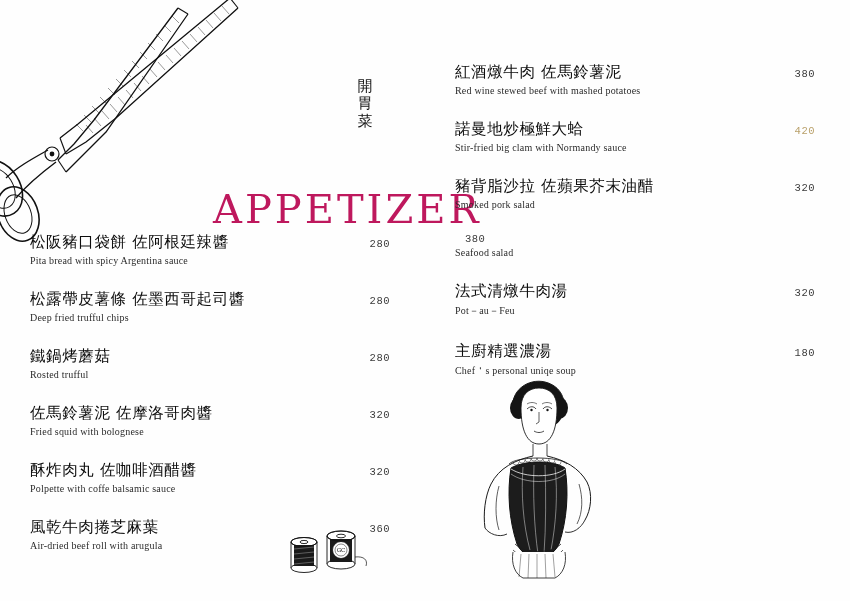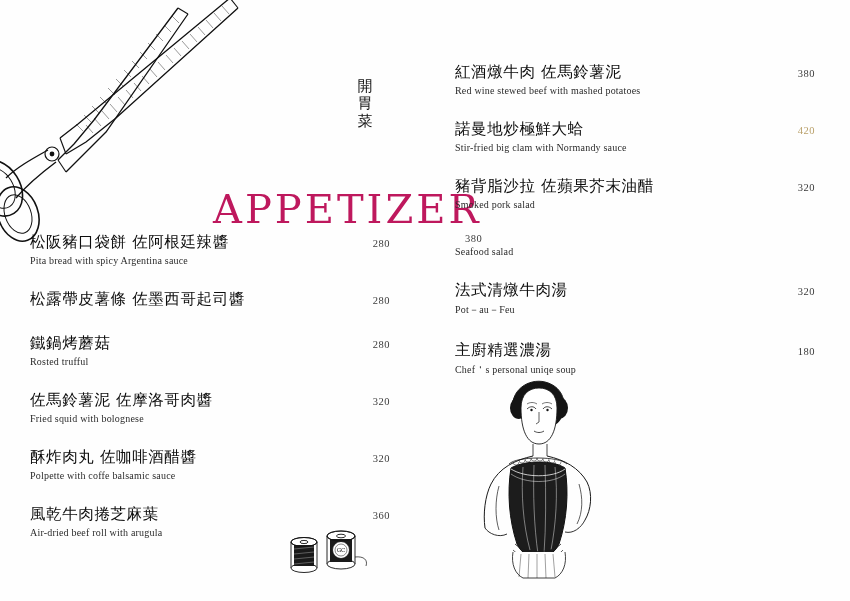--- a/index.html
+++ b/index.html
@@ -77,21 +77,21 @@
     justify-content: space-between;
   }
   .name-zh {
     font-family: "DejaVu Serif", serif;
     font-size: 15.5px;
     letter-spacing: 0.6px;
     color: #0d0d0d;
     white-space: nowrap;
   }
   .price {
-    font-family: Liberation Serif, serif;
+    font-family: Liberation Mono, monospace;
     font-size: 10.5px;
     color: #3a3a3a;
     letter-spacing: 0.5px;
     padding-left: 10px;
   }
   .price.highlight { color: #b9a06a; }
   .name-en {
     font-family: "Liberation Serif", serif;
     font-size: 10px;
     color: #2b2b2b;
@@ -206,20 +206,21 @@
         <div class="price">280</div>
       </div>
       <div class="name-en">Pita bread with spicy Argentina sauce</div>
     </div>
 
     <div class="item">
       <div class="item-main">
         <div class="name-zh">松露帶皮薯條  佐墨西哥起司醬</div>
         <div class="price">280</div>
       </div>
+      <div class="name-en">Deep fried trufful chips</div>
     </div>
 
     <div class="item">
       <div class="item-main">
         <div class="name-zh">鐵鍋烤蘑菇</div>
         <div class="price">280</div>
       </div>
       <div class="name-en">Rosted trufful</div>
     </div>
 

